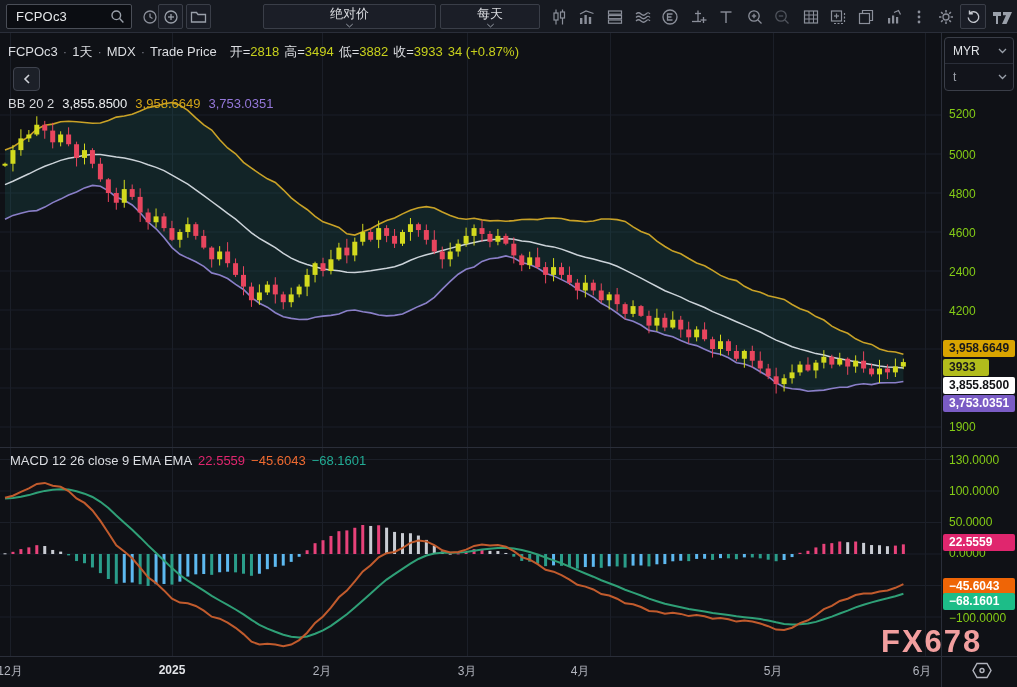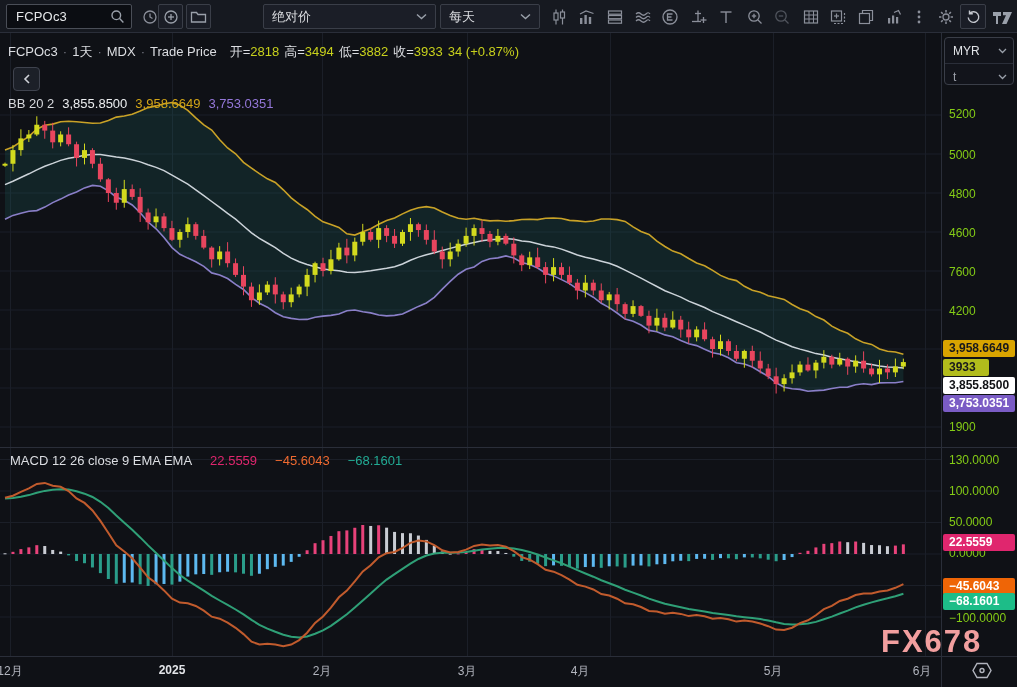--- a/index.html
+++ b/index.html
@@ -5,36 +5,36 @@
   html,body{margin:0;padding:0;background:#0f1116;}
   *{box-sizing:border-box;font-family:"Liberation Sans",sans-serif;}
   .app{position:relative;width:1017px;height:687px;background:#0f1116;overflow:hidden;color:#d1d4dc;}
   svg.chart{position:absolute;left:0;top:0;z-index:1;}
   
   .topbar{position:absolute;left:0;top:0;width:1017px;height:33px;background:#161920;border-bottom:1px solid #2a2e39;z-index:6;display:flex;align-items:center;}
   .symbolbox{position:absolute;left:6px;top:4px;width:126px;height:25px;background:#0b0d12;border:1px solid #4a4e57;border-radius:2px;display:flex;align-items:center;padding:0 6px 0 9px;}
   .symbolbox .sym{flex:1;font-size:13px;color:#e6e8ea;letter-spacing:.2px;}
   .tb-ic{position:absolute;top:4px;width:25px;height:25px;display:flex;align-items:center;justify-content:center;border-radius:2px;}
   .tb-ic.boxed{border:1px solid #3a3e48;background:#1a1d26;}
-  .select{position:absolute;top:4px;height:25px;background:#1b1e27;border:1px solid #3a3e48;border-radius:2px;display:flex;align-items:center;padding:0 8px;font-size:13px;color:#d8dade;}
+  .select{position:absolute;top:4px;height:25px;background:#1b1e27;border:1px solid #3a3e48;border-radius:2px;display:flex;align-items:center;padding:0 8px;font-size:13px;color:#d8dade;flex-direction:column;}
   .select .lbl{flex:1;}
   .iconrow-ic{position:absolute;top:4px;width:26px;height:25px;display:flex;align-items:center;justify-content:center;}
   .iconrow-ic.boxed{border:1px solid #3a3e48;border-radius:2px;background:#1a1d26;}
   
   .legend1{position:absolute;left:8px;top:43px;z-index:4;font-size:13px;display:flex;gap:5px;align-items:baseline;white-space:nowrap;}
   .legend1 .w{color:#dcdee2;} .legend1 .dot{color:#787b86;} .legend1 .v{color:#c8d11c;}
   .backbtn{position:absolute;left:13px;top:67px;width:27px;height:24px;background:#1c2028;border:1px solid #3f434e;border-radius:4px;z-index:4;display:flex;align-items:center;justify-content:center;color:#cfd2d8;font-size:13px;}
   .legend2{position:absolute;left:8px;top:96px;z-index:4;font-size:13px;display:flex;gap:8px;white-space:nowrap;}
   .legend2 .t{color:#d6d8dc;} .legend2 .basis{color:#eceef0;} .legend2 .up{color:#d2a517;} .legend2 .lo{color:#9477d9;}
-  .legend3{position:absolute;left:10px;top:453px;z-index:4;font-size:13px;display:flex;gap:18px;white-space:nowrap;align-items:center;}
+  .legend3{position:absolute;left:10px;top:453px;z-index:4;font-size:13px;display:flex;gap:6px;white-space:nowrap;align-items:center;}
   .legend3 .t{color:#dcdee2;} .legend3 .hv{color:#e0266e;} .legend3 .mv{color:#ef6a30;} .legend3 .sv{color:#22ab94;}
   
   .axis-label{position:absolute;left:949px;z-index:3;font-size:12px;color:#84cc16;white-space:nowrap;}
   .pill{position:absolute;left:943px;width:72px;height:17px;line-height:17px;z-index:4;font-size:12px;font-weight:600;border-radius:2px;padding-left:6px;white-space:nowrap;}
-  .unitbox{position:absolute;left:944px;top:37px;width:70px;height:48px;border:1px solid #3a3e48;border-radius:4px;z-index:4;background:#12141b;}
+  .unitbox{position:absolute;left:944px;top:37px;width:70px;height:54px;border:1px solid #3a3e48;border-radius:4px;z-index:4;background:#12141b;}
   .unitbox .row{height:26px;display:flex;align-items:center;padding:0 6px 0 8px;font-size:12px;}
   .unitbox .row:first-child{border-bottom:1px solid #2a2e39;color:#e2e4e8;}
   .unitbox .row:last-child{color:#9da1ab;}
   .unitbox .row span{flex:1;}
   
   .timebar{position:absolute;left:0;top:657px;width:1017px;height:30px;z-index:2;}
   .tlabel{position:absolute;top:6px;transform:translateX(-50%);font-size:12px;color:#b2b5be;white-space:nowrap;}
   .tlabel.year{color:#e2e4e8;font-weight:700;text-align:right;}
   .watermark{position:absolute;left:881px;top:624px;z-index:5;font-size:31px;color:#fca5a5;opacity:.96;letter-spacing:2px;font-weight:700;}
   .hexbtn{position:absolute;left:971px;top:661px;z-index:5;width:22px;height:18px;display:flex;align-items:center;justify-content:center;}
@@ -659,21 +659,21 @@
           <polyline points="1,1 4.5,4.5 8,1" fill="none" stroke="#9aa0aa" stroke-width="1.3"></polyline>
         </svg>
     </div>
   </div>
 
   <div>
     <div class="axis-label" style="top:107px">5200</div>
     <div class="axis-label" style="top:148px">5000</div>
     <div class="axis-label" style="top:187px">4800</div>
     <div class="axis-label" style="top:226px">4600</div>
-    <div class="axis-label" style="top:265px">7600</div>
+    <div class="axis-label" style="top:265px">2400</div>
     <div class="axis-label" style="top:304px">4200</div>
     <div class="axis-label" style="top:420px">1900</div>
     <div class="pill" style="top:340px;background:#d9a400;color:#17181c;">3,958.6649</div>
     <div class="pill" style="top:359px;background:#b2bc1c;color:#17181c;width:46px;">3933</div>
     <div class="pill" style="top:377px;background:#ffffff;color:#101114;">3,855.8500</div>
     <div class="pill" style="top:395px;background:#7a5cc5;color:#ffffff;">3,753.0351</div>
   </div>
 
   <div>
     <div class="axis-label" style="top:453px">130.0000</div>

